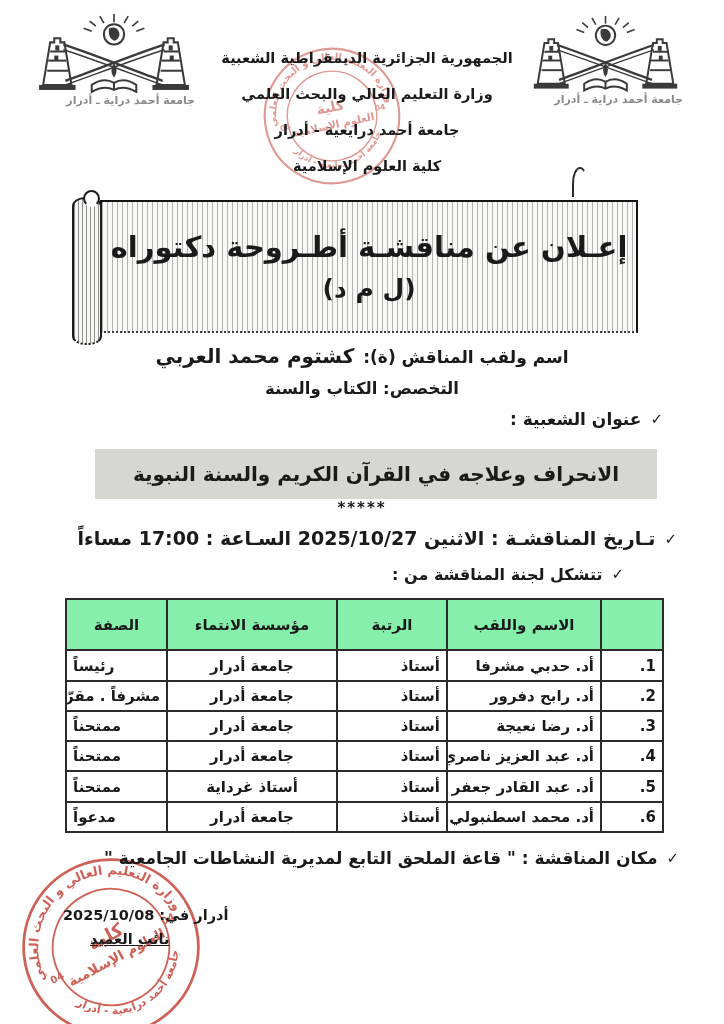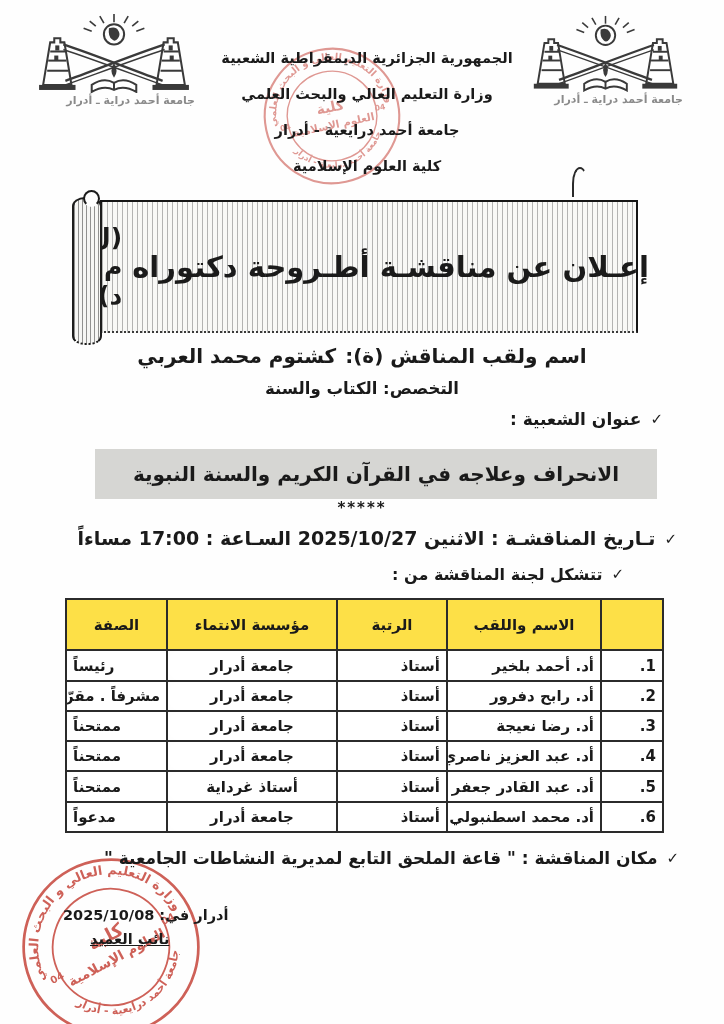--- a/index.html
+++ b/index.html
@@ -44,29 +44,29 @@
   }
   .scroll-curl2{
     position:absolute;left:572px;top:167px;width:16px;height:30px;
     border:2.5px solid #2a2a2a;border-radius:50% 50% 0 0/55% 55% 0 0;
     border-bottom:none;border-right-color:transparent;z-index:2;
   }
   .banner{
     position:absolute;left:100px;top:200px;width:538px;height:133px;
     border:2.5px solid #141414;border-bottom:2px dotted #3a3a3a;
     background:repeating-linear-gradient(90deg,rgba(110,110,110,.5) 0 1px,rgba(255,255,255,0) 1px 5px),#f8f8f6;
-    display:flex;flex-direction:row;align-items:center;justify-content:center;
+    display:flex;flex-direction:column;align-items:center;justify-content:center;
     gap:10px;direction:rtl;z-index:2;
   }
   .banner-title{font-size:29px;font-weight:bold;white-space:nowrap;}
   .banner-subtitle{font-size:25px;font-weight:bold;}
   
   .center-line{position:absolute;left:0;width:724px;display:flex;justify-content:center;direction:rtl;align-items:baseline;gap:9px;}
   .candidate-line{top:344px;}
-  .candidate-label{font-size:20px;font-weight:bold;}
+  .candidate-label{font-size:17px;font-weight:bold;}
   .candidate-name{font-size:20px;font-weight:bold;}
   .specialty-line{top:379px;font-size:16.5px;font-weight:bold;}
   
   .checkline{position:absolute;direction:rtl;display:flex;align-items:baseline;gap:9px;white-space:nowrap;z-index:2;}
   .check{font-size:15px;font-weight:bold;transform:translateY(-1px);}
   .thesis-heading-line{top:409px;right:61px;font-size:17px;font-weight:bold;}
   .date-line{top:527px;right:47px;font-size:19px;font-weight:bold;}
   .committee-line{top:565px;right:100px;font-size:16px;font-weight:bold;}
   .location-line{top:848px;right:45px;font-size:17px;font-weight:bold;}
   
@@ -78,21 +78,21 @@
   .stars{position:absolute;left:0;top:499px;width:724px;text-align:center;font-size:15px;font-weight:bold;letter-spacing:2px;}
   
   table.committee{
     position:absolute;left:65px;top:598px;width:597px;height:235px;
     border-collapse:collapse;direction:rtl;z-index:2;table-layout:fixed;
   }
   table.committee td,table.committee th{
     border:2px solid #2b2b2b;font-size:15px;font-weight:bold;padding:0 6px;
     overflow:hidden;white-space:nowrap;
   }
-  table.committee th{background:#fde047;height:34px;font-size:15px;}
+  table.committee th{background:#86efac;height:34px;font-size:15px;}
   table.committee td{height:17px;background:#fff;}
   td.c-num{
     background:linear-gradient(to left,#ffffff 0 52%,#d7d7d5 52% 100%);
     text-align:right;padding-right:9px;font-size:15px;
   }
   td.c-name{text-align:right;padding-right:10px;}
   td.c-rank{text-align:right;padding-right:16px;}
   td.c-inst{text-align:center;border-radius:16px;}
   td.c-role{text-align:left;padding-left:12px;}
   
@@ -233,21 +233,21 @@
     <tbody>
         <tr>
       <th></th>
       <th>الاسم واللقب</th>
       <th>الرتبة</th>
       <th>مؤسسة الانتماء</th>
       <th>الصفة</th>
     </tr>
     <tr>
       <td class="c-num">1.</td>
-      <td class="c-name">أد. أحمد بلخير</td>
+      <td class="c-name">أد. حدبي مشرفا</td>
       <td class="c-rank">أستاذ</td>
       <td class="c-inst">جامعة أدرار</td>
       <td class="c-role">رئيساً</td>
     </tr>
     <tr>
       <td class="c-num">2.</td>
       <td class="c-name">أد. رابح دفرور</td>
       <td class="c-rank">أستاذ</td>
       <td class="c-inst">جامعة أدرار</td>
       <td class="c-role">مشرفاً . مقرّراً</td>

